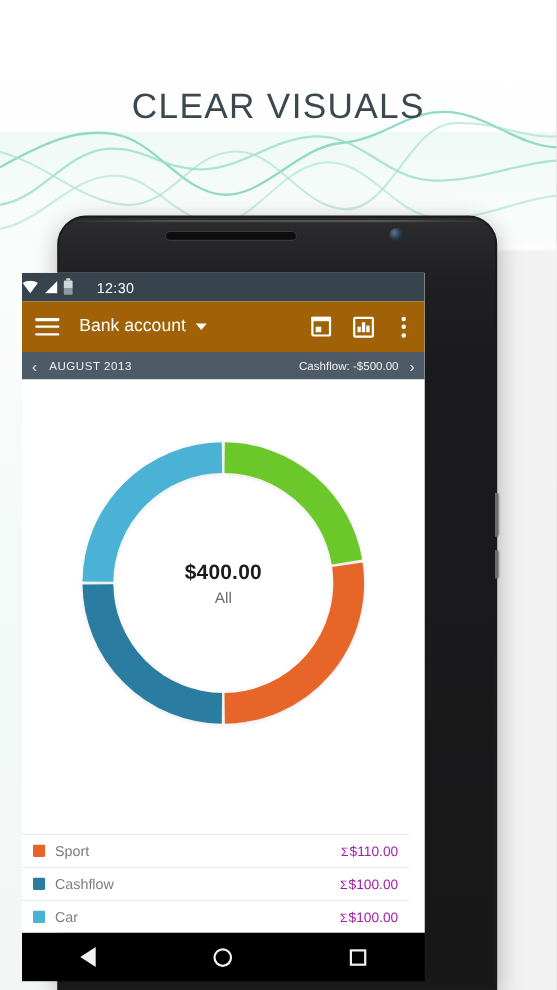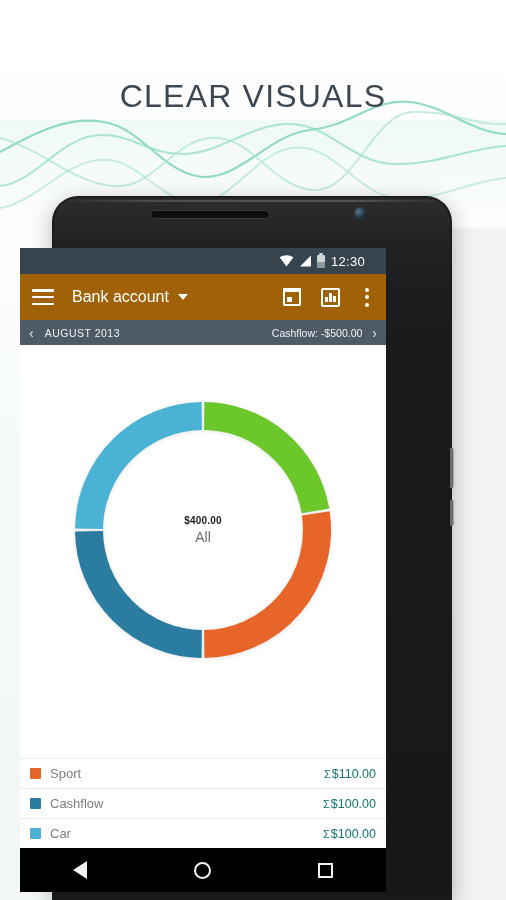--- a/index.html
+++ b/index.html
@@ -115,23 +115,23 @@
     width: 366px; height: 600px;
     background: #ffffff;
     overflow: hidden;
     z-index: 4;
   }
 
   
   .statusbar {
     height: 26px;
     background: #37444e;
-    display: flex; align-items: center; justify-content: flex-end;
+    display: flex; align-items: center; 
     padding-right: 21px;
-    gap: 6px;
+    gap: 22px;
   }
   .sb-icons { display:flex; align-items:center; gap: 5px; }
   .sb-time {
     color: #ffffff; font-size: 13px; letter-spacing: 0.3px;
   }
   .ico-wifi { display:block; }
   .ico-signal { display:block; }
   .ico-batt {
     width: 8px; height: 13px;
     background: linear-gradient(180deg,#cfd6da 0%,#cfd6da 55%, #8e999f 55%, #8e999f 100%);
@@ -229,37 +229,37 @@
     height: 290px;
     display:flex; align-items:center; justify-content:center;
   }
   .donut { position: relative; width: 272px; height: 272px; }
   .donut svg { display:block; filter: drop-shadow(0 1px 2px rgba(0,0,0,0.10)); }
   .donut-center {
     position:absolute; left:0; top:0; width: 272px; height: 272px;
     display:flex; flex-direction:column; align-items:center; justify-content:center;
     pointer-events:none;
   }
-  .dc-amount { font-size: 10px; font-weight: bold; color: #1c1c1c; letter-spacing: 0.2px; }
+  .dc-amount { font-size: 19px; font-weight: bold; color: #1c1c1c; letter-spacing: 0.2px; }
   .dc-label { font-size: 14px; color: #6d6d6d; margin-top: 3px; }
   .dc-pct { font-size: 30px; color: #4a4a4a; margin-top: 1px; font-weight: 300; letter-spacing: 0.5px;}
 
   
-  .legend { position:absolute; left:0; right:0; bottom: 0; }
+  .legend { position:absolute; left:0; right:14px; bottom: 0; }
   .legend-row {
     height: 30px;
     display:flex; align-items:center;
     border-top: 1px solid #eceaea;
     padding: 0 10px 0 10px;
   }
   .legend-row:first-child { border-top: 1px solid #eceaea; }
   .sw { width: 11px; height: 11px; flex:none; border-radius: 1px; }
   .legend-name { margin-left: 9px; font-size: 13px; color: #7d7d7d; }
   .legend-space { flex:1 1 auto; }
-  .legend-val { font-size: 12.5px; color: #0f766e; }
+  .legend-val { font-size: 12.5px; color: #a21caf; }
   .legend-val .sig { font-size: 11px; margin-right: 1px; }
 
   
   .navbar {
     position:absolute; left: 20px; top: 848px;
     width: 366px; height: 44px;
     background: #000000;
     display:flex; align-items:center; justify-content:space-around;
     z-index: 4;
   }

